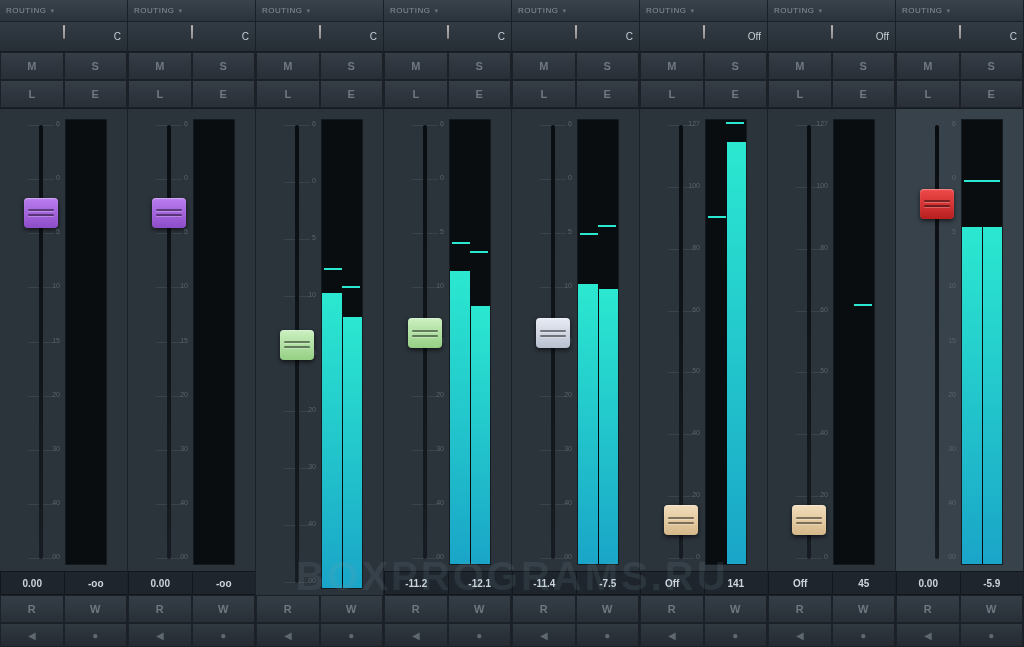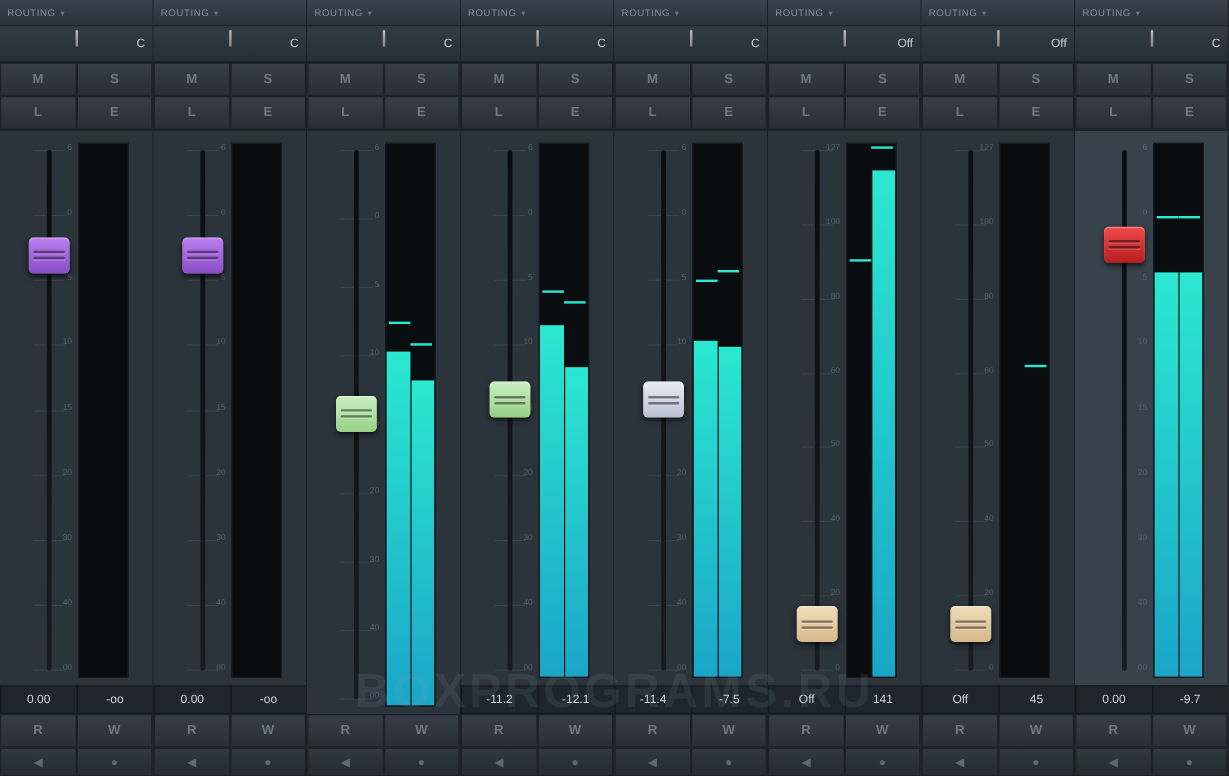--- a/index.html
+++ b/index.html
@@ -37,21 +37,21 @@
   .fader-handle.purple { background: linear-gradient(#bb7df0,#8d4cc8); }
   .fader-handle.green  { background: linear-gradient(#cbf0c0,#95d084); }
   .fader-handle.white  { background: linear-gradient(#e8ecf4,#b8c0d0); }
   .fader-handle.tan    { background: linear-gradient(#f2dcba,#d6b98a); }
   .fader-handle.red    { background: linear-gradient(#f04a4a,#b81f1f); }
   .meter-split { display:flex; width:100%; height:100%; gap:1px; align-items:flex-end; }
   .meter-split .bar { flex:1; background: linear-gradient(#2be8d0 0%, #1aa5c8 100%); }
   .peak-dash { position:absolute; left:2px; right:2px; height:2px; background:#2be8d0; }
 
   
-  .readout-row { height: 24px; background:#1e252c; display:flex; border-top:1px solid #12171c; border-bottom:1px solid #12171c; }
+  .readout-row { height: 24px; background:#1e252c; display:flex; border-top:1px solid #12171c; border-bottom:1px solid #12171c;font-weight:bold; }
   .readout-row .cell { flex:1; display:flex; align-items:center; justify-content:center; color:#cdd5dc; font-size:10px; border-left:1px solid #12171c; }
 
   
   .rw-row { display:grid; grid-template-columns:1fr 1fr; height:28px; }
   .rw-row button { background:linear-gradient(#353d46,#282f37); border:1px solid #1b2127; color:#6f7880; font-size:11px; font-weight:bold; cursor:pointer; }
 
   
   .arrow-row { display:grid; grid-template-columns:1fr 1fr; height:24px; }
   .arrow-row button { background:linear-gradient(#303840,#242b32); border:1px solid #1b2127; color:#5f6870; font-size:10px; cursor:pointer; }
 
@@ -623,21 +623,21 @@
           <div class="meter-split">
             <div class="bar" style="height: 76%;"></div>
             <div class="bar" style="height: 76%;"></div>
           </div>
           <div class="peak-dash" style="bottom: 86%; right: 50%;"></div>
           <div class="peak-dash" style="bottom: 86%; left: 50%;"></div>
         </div>
       </div>
       <div class="readout-row">
         <div class="cell">0.00</div>
-        <div class="cell">-9.7</div>
+        <div class="cell">-5.9</div>
       </div>
       <div class="rw-row">
         <button>R</button>
         <button>W</button>
       </div>
       <div class="arrow-row">
         <button>◀</button>
         <button>●</button>
       </div>
     </div>

